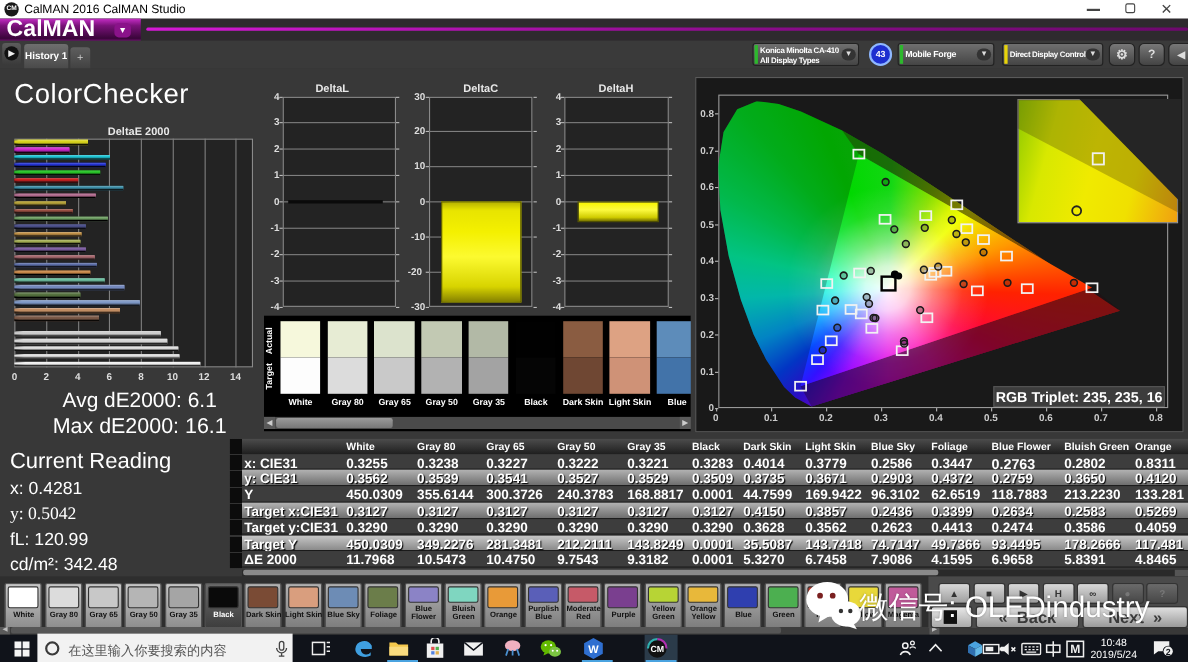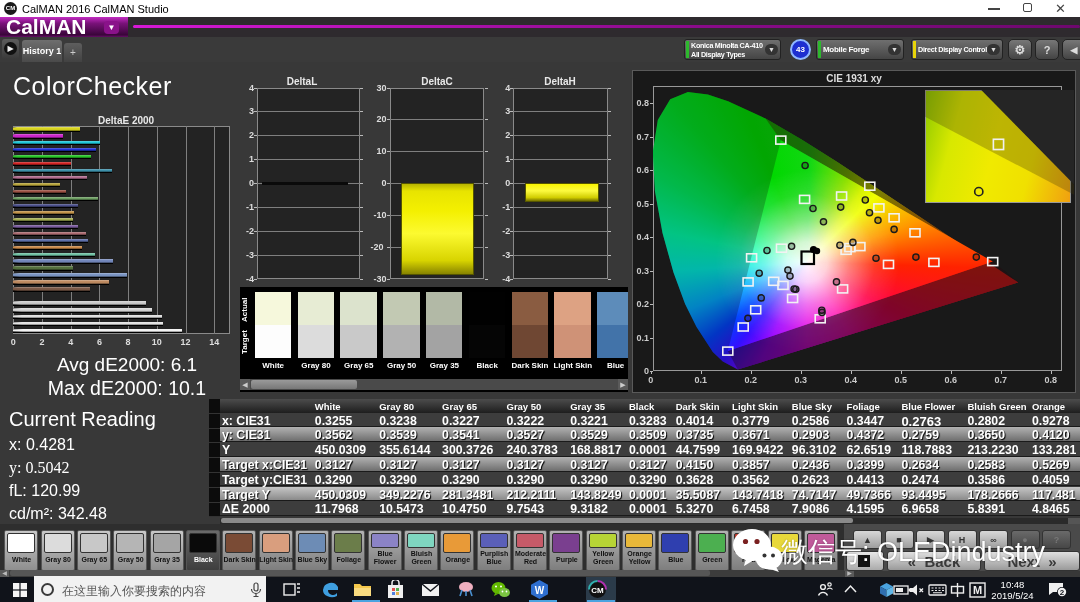--- a/index.html
+++ b/index.html
@@ -81,21 +81,21 @@
     <div style="position:absolute;left:13.3px;top:266.4px;width:59.4px;height:4.4px;background:linear-gradient(180deg,#ffffff55 0%,#55713f 35%,#55713f 60%,#00000088 100%),linear-gradient(90deg,#000,#55713f 6%);background-color:#55713f;border-bottom:1px solid #000;"></div>
     <div style="position:absolute;left:13.3px;top:273.4px;width:113.7px;height:4.4px;background:linear-gradient(180deg,#ffffff55 0%,#7c96c4 35%,#7c96c4 60%,#00000088 100%),linear-gradient(90deg,#000,#7c96c4 6%);background-color:#7c96c4;border-bottom:1px solid #000;"></div>
     <div style="position:absolute;left:13.3px;top:280.3px;width:95.7px;height:4.4px;background:linear-gradient(180deg,#ffffff55 0%,#c08c62 35%,#c08c62 60%,#00000088 100%),linear-gradient(90deg,#000,#c08c62 6%);background-color:#c08c62;border-bottom:1px solid #000;"></div>
     <div style="position:absolute;left:13.3px;top:287.3px;width:76.5px;height:4.4px;background:linear-gradient(180deg,#ffffff55 0%,#7c5a48 35%,#7c5a48 60%,#00000088 100%),linear-gradient(90deg,#000,#7c5a48 6%);background-color:#7c5a48;border-bottom:1px solid #000;"></div>
     <div style="position:absolute;left:13.3px;top:301.2px;width:132.9px;height:4.4px;background:linear-gradient(180deg,#ffffff55 0%,#cccccc 35%,#cccccc 60%,#00000088 100%),linear-gradient(90deg,#000,#cccccc 6%);background-color:#cccccc;border-bottom:1px solid #000;"></div>
     <div style="position:absolute;left:13.3px;top:308.2px;width:138.5px;height:4.4px;background:linear-gradient(180deg,#ffffff55 0%,#d6d6d6 35%,#d6d6d6 60%,#00000088 100%),linear-gradient(90deg,#000,#d6d6d6 6%);background-color:#d6d6d6;border-bottom:1px solid #000;"></div>
     <div style="position:absolute;left:13.3px;top:315.1px;width:149px;height:4.4px;background:linear-gradient(180deg,#ffffff55 0%,#dedede 35%,#dedede 60%,#00000088 100%),linear-gradient(90deg,#000,#dedede 6%);background-color:#dedede;border-bottom:1px solid #000;"></div>
     <div style="position:absolute;left:13.3px;top:322.1px;width:150px;height:4.4px;background:linear-gradient(180deg,#ffffff55 0%,#e2e2e2 35%,#e2e2e2 60%,#00000088 100%),linear-gradient(90deg,#000,#e2e2e2 6%);background-color:#e2e2e2;border-bottom:1px solid #000;"></div>
     <div style="position:absolute;left:13.3px;top:329px;width:168.3px;height:4.4px;background:linear-gradient(180deg,#ffffff55 0%,#f2f2f2 35%,#f2f2f2 60%,#00000088 100%),linear-gradient(90deg,#000,#f2f2f2 6%);background-color:#f2f2f2;border-bottom:1px solid #000;"></div>
     <div style="position:absolute;left:7px;top:353.5px;width:240px;text-align:center;color:#fff;font-size:19px;">Avg dE2000: 6.1</div>
-    <div style="position:absolute;left:7px;top:376.5px;width:240px;text-align:center;color:#fff;font-size:19.5px;">Max dE2000: 10.1</div>
+    <div style="position:absolute;left:7px;top:376.5px;width:240px;text-align:center;color:#fff;font-size:19.5px;">Max dE2000: 16.1</div>
 <div style="position:absolute;left:9px;top:408px;color:#fff;font-size:20px;">Current Reading</div>
     <div style="position:absolute;left:9px;top:436px;color:#fff;font-size:16px;">x: 0.4281</div>
     <div style="position:absolute;left:9px;top:459px;color:#fff;font-size:16px;font-family:Liberation Serif, serif;">y: 0.5042</div>
     <div style="position:absolute;left:9px;top:482px;color:#fff;font-size:16px;">fL: 120.99</div>
     <div style="position:absolute;left:9px;top:505px;color:#fff;font-size:16px;">cd/m²: 342.48</div>
 <div style="position:absolute;left:272px;top:76px;width:60px;text-align:center;color:#e8e8e8;font-size:10px;font-weight:bold;">DeltaL</div>
     <div style="position:absolute;left:257px;top:87.5px;width:103px;height:191.1px;background:#232323;border:1px solid #8a8a8a;"></div>
     <div style="position:absolute;left:235px;top:82.5px;width:19px;text-align:right;color:#ddd;font-size:9px;font-weight:bold;">4</div>
     <div style="position:absolute;left:254px;top:87.5px;width:3px;height:1px;background:#bbb;"></div>
     <div style="position:absolute;left:360px;top:87.5px;width:3px;height:1px;background:#bbb;"></div>
@@ -226,21 +226,20 @@
     <div style="position:absolute;left:550.3px;top:361px;width:45px;text-align:center;color:#fff;font-size:8px;font-weight:bold;white-space:nowrap;">Light Skin</div>
     <div style="position:absolute;left:597.1px;top:292px;width:36.5px;height:33px;background:#5d8cba;"></div>
     <div style="position:absolute;left:597.1px;top:325px;width:36.5px;height:33px;background:#4273a9;"></div>
     <div style="position:absolute;left:593.1px;top:361px;width:45px;text-align:center;color:#fff;font-size:8px;font-weight:bold;white-space:nowrap;">Blue</div>
     <div style="position:absolute;left:628.2px;top:287px;width:3.8px;height:105px;background:#383838;"></div>
     <div style="position:absolute;left:240px;top:379px;width:388px;height:11px;background:#4a4a4a;"></div>
     <div style="position:absolute;left:240px;top:379px;width:10px;height:11px;background:#5a5a5a;color:#ccc;font-size:7px;text-align:center;line-height:11px;">◀</div>
     <div style="position:absolute;left:618px;top:379px;width:10px;height:11px;background:#5a5a5a;color:#ccc;font-size:7px;text-align:center;line-height:11px;">▶</div>
     <div style="position:absolute;left:251px;top:380px;width:106px;height:9px;background:linear-gradient(180deg,#9a9a9a,#787878);border-radius:2px;"></div>
 <div style="position:absolute;left:632px;top:70px;width:444px;height:323px;background:#191919;border:1px solid #5a5a5a;"></div>
-    <div style="position:absolute;left:632px;top:73px;width:444px;text-align:center;color:#ddd;font-size:10px;font-weight:bold;">CIE 1931 xy</div>
     <div style="position:absolute;left:653.0px;top:85.5px;width:409.0px;height:285.8px;border:1px solid #999;"></div>
     <div style="position:absolute;left:640.8px;top:375px;width:20px;text-align:center;color:#ccc;font-size:9px;font-weight:bold;">0</div>
     <div style="position:absolute;left:650.8px;top:371.3px;width:1px;height:3px;background:#bbb;"></div>
     <div style="position:absolute;left:690.8px;top:375px;width:20px;text-align:center;color:#ccc;font-size:9px;font-weight:bold;">0.1</div>
     <div style="position:absolute;left:700.8px;top:371.3px;width:1px;height:3px;background:#bbb;"></div>
     <div style="position:absolute;left:740.8px;top:375px;width:20px;text-align:center;color:#ccc;font-size:9px;font-weight:bold;">0.2</div>
     <div style="position:absolute;left:750.8px;top:371.3px;width:1px;height:3px;background:#bbb;"></div>
     <div style="position:absolute;left:790.8px;top:375px;width:20px;text-align:center;color:#ccc;font-size:9px;font-weight:bold;">0.3</div>
     <div style="position:absolute;left:800.8px;top:371.3px;width:1px;height:3px;background:#bbb;"></div>
     <div style="position:absolute;left:840.8px;top:375px;width:20px;text-align:center;color:#ccc;font-size:9px;font-weight:bold;">0.4</div>
@@ -330,20 +329,21 @@
       <circle cx="813.5" cy="249.5" r="3.6" fill="#000"></circle>
       <circle cx="817" cy="251" r="3.2" fill="#050505"></circle>
     </svg>
     <div style="position:absolute;left:925px;top:90px;width:146px;height:113px;border:1.5px solid #999;background:linear-gradient(105deg,#8cc800 0%,#d8e800 22%,#f0ea00 48%,#f0e000 72%,#f0a010 100%);"></div>
     <svg class="abs" style="left:925px;top:90px;" width="149" height="116" viewBox="0 0 146 113" preserveAspectRatio="none">
       <polygon points="55,0 146,92 146,0" fill="#252525"></polygon>
       <polygon points="0,0 55,0 146,92 146,102 0,26" fill="rgba(72,60,10,0.3)"></polygon>
       <rect x="67" y="48" width="10" height="10" fill="none" stroke="#f0f0f0" stroke-width="1.6"></rect>
       <circle cx="52.7" cy="99" r="4" fill="none" stroke="#222" stroke-width="1.6"></circle>
     </svg>
+    <div style="position:absolute;left:903px;top:351px;width:156px;height:19px;background:#3c3c3c;border:1px solid #555;color:#fff;font-size:13px;font-weight:bold;text-align:center;line-height:18px;">RGB Triplet: 235, 235, 16</div>
 <div style="position:absolute;left:209px;top:399px;width:11px;height:118px;background:repeating-linear-gradient(180deg,#0c0c0c 0px,#0c0c0c 13.8px,#333 13.8px,#333 14.8px);"></div>
     <div style="position:absolute;left:220px;top:398.5px;width:860px;height:14px;background:linear-gradient(180deg,#4c4c4c,#1e1e1e);"></div>
     <div style="position:absolute;left:314.8px;top:400.5px;color:#fff;font-size:9.5px;font-weight:bold;white-space:nowrap;">White</div>
     <div style="position:absolute;left:379.2px;top:400.5px;color:#fff;font-size:9.5px;font-weight:bold;white-space:nowrap;">Gray 80</div>
     <div style="position:absolute;left:442.1px;top:400.5px;color:#fff;font-size:9.5px;font-weight:bold;white-space:nowrap;">Gray 65</div>
     <div style="position:absolute;left:506.5px;top:400.5px;color:#fff;font-size:9.5px;font-weight:bold;white-space:nowrap;">Gray 50</div>
     <div style="position:absolute;left:570.2px;top:400.5px;color:#fff;font-size:9.5px;font-weight:bold;white-space:nowrap;">Gray 35</div>
     <div style="position:absolute;left:629px;top:400.5px;color:#fff;font-size:9.5px;font-weight:bold;white-space:nowrap;">Black</div>
     <div style="position:absolute;left:675.7px;top:400.5px;color:#fff;font-size:9.5px;font-weight:bold;white-space:nowrap;">Dark Skin</div>
     <div style="position:absolute;left:732.1px;top:400.5px;color:#fff;font-size:9.5px;font-weight:bold;white-space:nowrap;">Light Skin</div>
@@ -359,21 +359,21 @@
     <div style="position:absolute;left:442.1px;top:413.5px;color:#fff;font-size:12.3px;font-weight:bold;white-space:nowrap;">0.3227</div>
     <div style="position:absolute;left:506.5px;top:413.5px;color:#fff;font-size:12.3px;font-weight:bold;white-space:nowrap;">0.3222</div>
     <div style="position:absolute;left:570.2px;top:413.5px;color:#fff;font-size:12.3px;font-weight:bold;white-space:nowrap;">0.3221</div>
     <div style="position:absolute;left:629px;top:413.5px;color:#fff;font-size:12.3px;font-weight:bold;white-space:nowrap;">0.3283</div>
     <div style="position:absolute;left:675.7px;top:413.5px;color:#fff;font-size:12.3px;font-weight:bold;white-space:nowrap;">0.4014</div>
     <div style="position:absolute;left:732.1px;top:413.5px;color:#fff;font-size:12.3px;font-weight:bold;white-space:nowrap;">0.3779</div>
     <div style="position:absolute;left:791.8px;top:413.5px;color:#fff;font-size:12.3px;font-weight:bold;white-space:nowrap;">0.2586</div>
     <div style="position:absolute;left:846.6px;top:413.5px;color:#fff;font-size:12.3px;font-weight:bold;white-space:nowrap;">0.3447</div>
     <div style="position:absolute;left:901.4px;top:413.5px;color:#fff;font-size:13px;font-weight:bold;white-space:nowrap;">0.2763</div>
     <div style="position:absolute;left:967.4px;top:413.5px;color:#fff;font-size:12.3px;font-weight:bold;white-space:nowrap;">0.2802</div>
-    <div style="position:absolute;left:1031.9px;top:413.5px;color:#fff;font-size:12.3px;font-weight:bold;white-space:nowrap;">0.9278</div>
+    <div style="position:absolute;left:1031.9px;top:413.5px;color:#fff;font-size:12.3px;font-weight:bold;white-space:nowrap;">0.8311</div>
     <div style="position:absolute;left:220px;top:427.3px;width:860px;height:14.8px;background:linear-gradient(180deg,#b2b2b2,#6e6e6e);border-bottom:1px solid #1a1a1a;"></div>
     <div style="position:absolute;left:222px;top:428.3px;color:#fff;font-size:12.3px;font-weight:bold;white-space:nowrap;text-shadow:1px 1px 1px #000;">y: CIE31</div>
     <div style="position:absolute;left:314.8px;top:428.3px;color:#fff;font-size:12.3px;font-weight:bold;white-space:nowrap;text-shadow:1px 1px 1px #000;">0.3562</div>
     <div style="position:absolute;left:379.2px;top:428.3px;color:#fff;font-size:12.3px;font-weight:bold;white-space:nowrap;text-shadow:1px 1px 1px #000;">0.3539</div>
     <div style="position:absolute;left:442.1px;top:428.3px;color:#fff;font-size:12.3px;font-weight:bold;white-space:nowrap;text-shadow:1px 1px 1px #000;">0.3541</div>
     <div style="position:absolute;left:506.5px;top:428.3px;color:#fff;font-size:12.3px;font-weight:bold;white-space:nowrap;text-shadow:1px 1px 1px #000;">0.3527</div>
     <div style="position:absolute;left:570.2px;top:428.3px;color:#fff;font-size:12.3px;font-weight:bold;white-space:nowrap;text-shadow:1px 1px 1px #000;">0.3529</div>
     <div style="position:absolute;left:629px;top:428.3px;color:#fff;font-size:12.3px;font-weight:bold;white-space:nowrap;text-shadow:1px 1px 1px #000;">0.3509</div>
     <div style="position:absolute;left:675.7px;top:428.3px;color:#fff;font-size:12.3px;font-weight:bold;white-space:nowrap;text-shadow:1px 1px 1px #000;">0.3735</div>
     <div style="position:absolute;left:732.1px;top:428.3px;color:#fff;font-size:12.3px;font-weight:bold;white-space:nowrap;text-shadow:1px 1px 1px #000;">0.3671</div>

